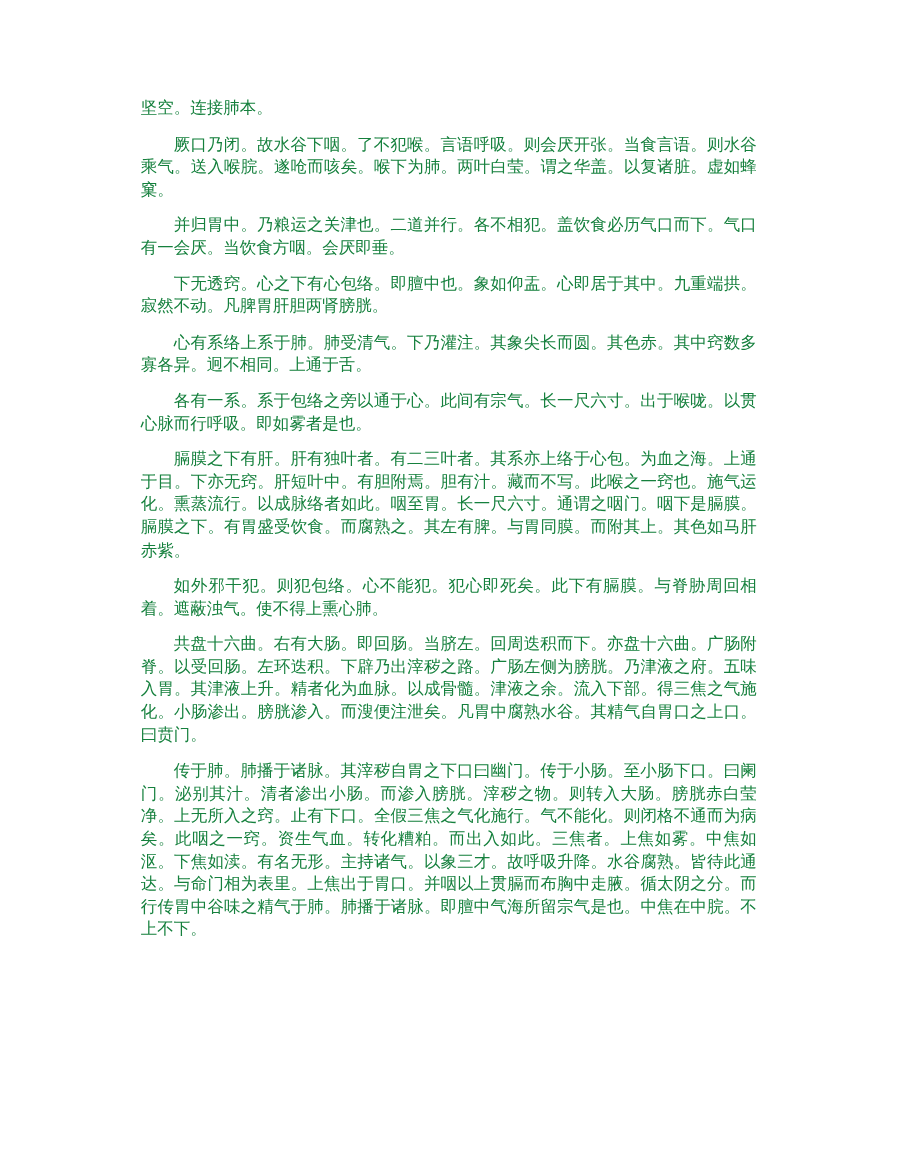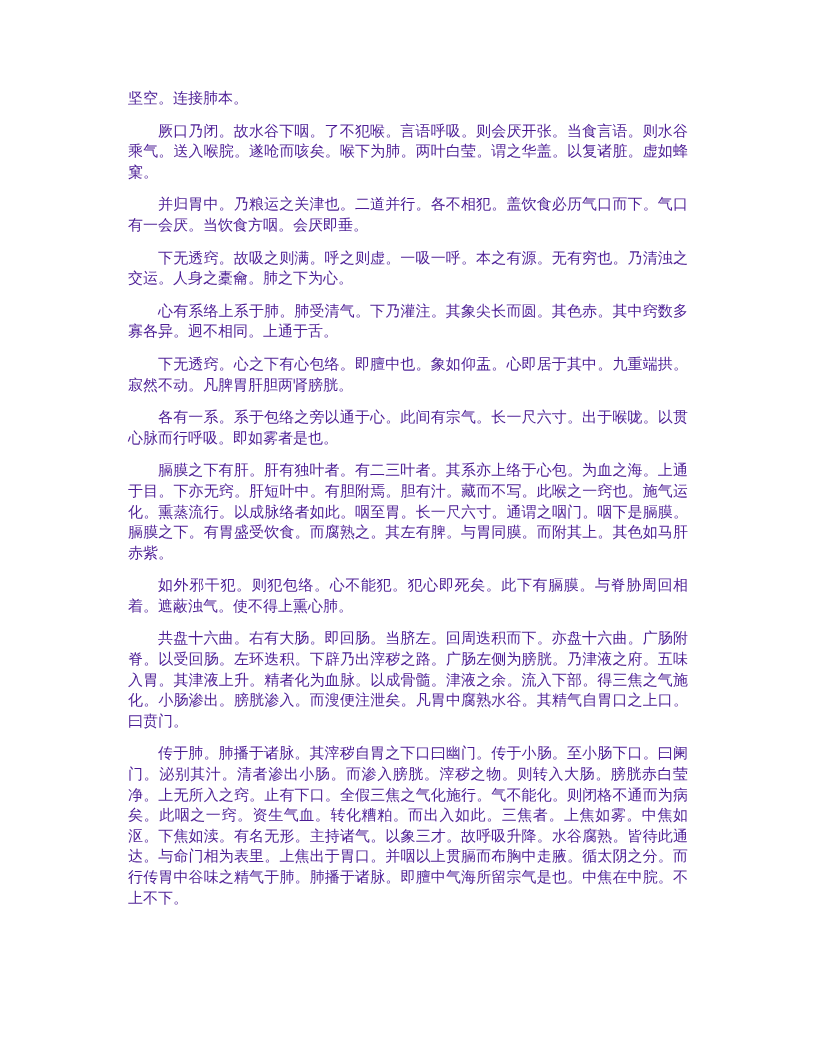--- a/index.html
+++ b/index.html
@@ -12,42 +12,41 @@
     box-sizing: border-box;
     width: 752px;
     height: 1056px;
     margin: 0 auto;
     background: #ffffff;
     padding: 88px 96px 0 96px;
     overflow: hidden;
     font-family: "DejaVu Serif", "Liberation Serif", serif;
     font-size: 15px;
     line-height: 20.6px;
-    color: #4c1d95;
+    color: #15803d;
   }
   .para {
     margin: 0 0 12px 0;
     text-indent: 2em;
     text-align: justify;
     text-justify: inter-ideograph;
     word-break: break-all;
     overflow-wrap: break-word;
   }
   .para.no-indent {
     text-indent: 0;
   }
 </style>
 </head>
 <body>
 
 <div class="page">
   <p class="para no-indent">坚空。连接肺本。</p>
   <p class="para">厥口乃闭。故水谷下咽。了不犯喉。言语呼吸。则会厌开张。当食言语。则水谷乘气。送入喉脘。遂呛而咳矣。喉下为肺。两叶白莹。谓之华盖。以复诸脏。虚如蜂窠。</p>
   <p class="para">并归胃中。乃粮运之关津也。二道并行。各不相犯。盖饮食必历气口而下。气口有一会厌。当饮食方咽。会厌即垂。</p>
-  <p class="para">下无透窍。故吸之则满。呼之则虚。一吸一呼。本之有源。无有穷也。乃清浊之交运。人身之橐龠。肺之下为心。</p>
+  <p class="para">下无透窍。心之下有心包络。即膻中也。象如仰盂。心即居于其中。九重端拱。寂然不动。凡脾胃肝胆两肾膀胱。</p>
   <p class="para">心有系络上系于肺。肺受清气。下乃灌注。其象尖长而圆。其色赤。其中窍数多寡各异。迥不相同。上通于舌。</p>
-  <p class="para">下无透窍。心之下有心包络。即膻中也。象如仰盂。心即居于其中。九重端拱。寂然不动。凡脾胃肝胆两肾膀胱。</p>
   <p class="para">各有一系。系于包络之旁以通于心。此间有宗气。长一尺六寸。出于喉咙。以贯心脉而行呼吸。即如雾者是也。</p>
   <p class="para">膈膜之下有肝。肝有独叶者。有二三叶者。其系亦上络于心包。为血之海。上通于目。下亦无窍。肝短叶中。有胆附焉。胆有汁。藏而不写。此喉之一窍也。施气运化。熏蒸流行。以成脉络者如此。咽至胃。长一尺六寸。通谓之咽门。咽下是膈膜。膈膜之下。有胃盛受饮食。而腐熟之。其左有脾。与胃同膜。而附其上。其色如马肝赤紫。</p>
   <p class="para">如外邪干犯。则犯包络。心不能犯。犯心即死矣。此下有膈膜。与脊胁周回相着。遮蔽浊气。使不得上熏心肺。</p>
   <p class="para">共盘十六曲。右有大肠。即回肠。当脐左。回周迭积而下。亦盘十六曲。广肠附脊。以受回肠。左环迭积。下辟乃出滓秽之路。广肠左侧为膀胱。乃津液之府。五味入胃。其津液上升。精者化为血脉。以成骨髓。津液之余。流入下部。得三焦之气施化。小肠渗出。膀胱渗入。而溲便注泄矣。凡胃中腐熟水谷。其精气自胃口之上口。曰贲门。</p>
   <p class="para">传于肺。肺播于诸脉。其滓秽自胃之下口曰幽门。传于小肠。至小肠下口。曰阑门。泌别其汁。清者渗出小肠。而渗入膀胱。滓秽之物。则转入大肠。膀胱赤白莹净。上无所入之窍。止有下口。全假三焦之气化施行。气不能化。则闭格不通而为病矣。此咽之一窍。资生气血。转化糟粕。而出入如此。三焦者。上焦如雾。中焦如沤。下焦如渎。有名无形。主持诸气。以象三才。故呼吸升降。水谷腐熟。皆待此通达。与命门相为表里。上焦出于胃口。并咽以上贯膈而布胸中走腋。循太阴之分。而行传胃中谷味之精气于肺。肺播于诸脉。即膻中气海所留宗气是也。中焦在中脘。不上不下。</p>
 </div>
 
 </body></html>

